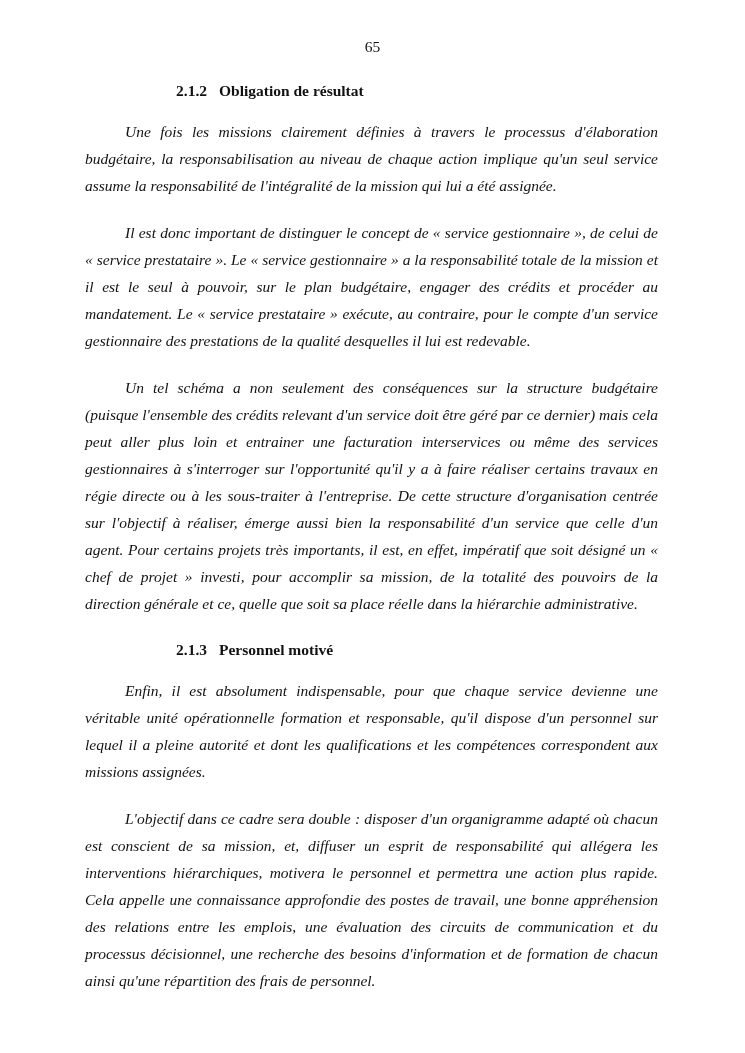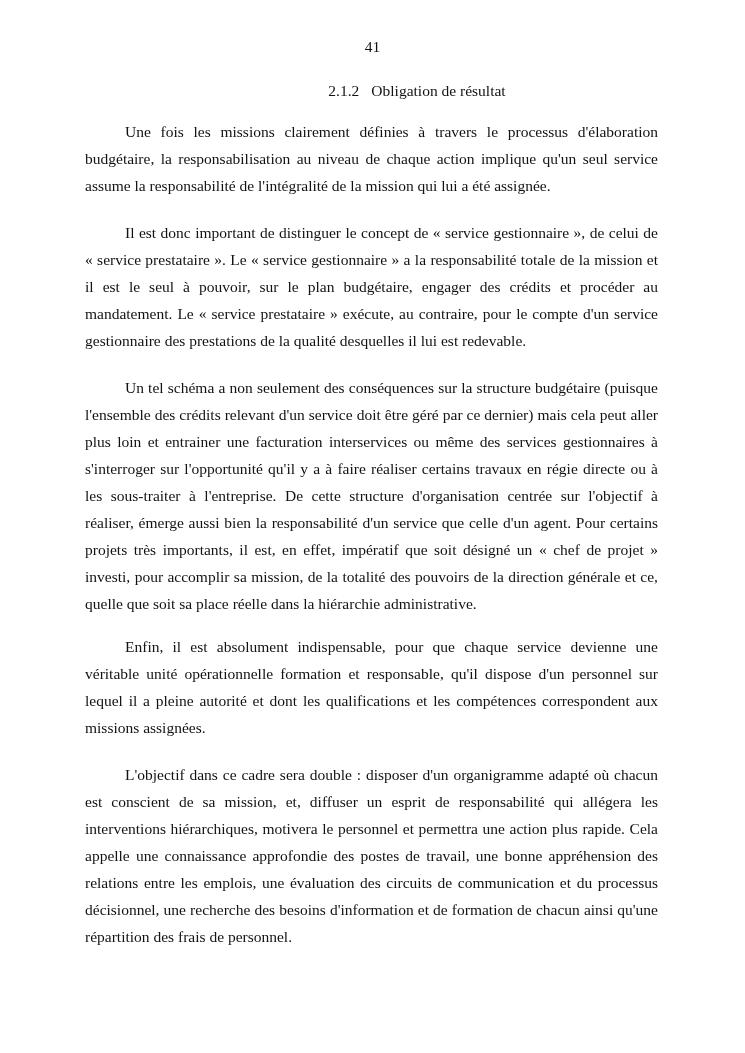--- a/index.html
+++ b/index.html
@@ -23,50 +23,53 @@
   }
   .page-number {
     padding-top: 36px;
     text-align: center;
     font-size: 15.5px;
     line-height: 22px;
   }
   .section-heading {
     margin: 22px 0 0 91px;
     font-size: 15.5px;
-    font-weight: normal;
+    font-weight: bold;
     line-height: 22px;
-    text-align: center;
   }
   .section-heading .heading-number {
     margin-right: 12px;
   }
   p.body-paragraph {
     margin: 20px 0 0 0;
     font-size: 15.5px;
     line-height: 27px;
     text-align: justify;
     text-indent: 40px;
+    font-style: italic;
   }
   p.first-after-heading {
     margin-top: 16px;
   }
 </style>
 </head>
 <body>
 
 <div class="page">
-  <div class="page-number">41</div>
+  <div class="page-number">65</div>
 
   <div class="content">
 
     <div class="section-heading">
       <span class="heading-number">2.1.2</span><span class="heading-title">Obligation de résultat</span>
     </div>
     <p class="body-paragraph first-after-heading">Une fois les missions clairement définies à travers le processus d'élaboration budgétaire, la responsabilisation au niveau de chaque action implique qu'un seul service assume la responsabilité de l'intégralité de la mission qui lui a été assignée.</p>
     <p class="body-paragraph">Il est donc important de distinguer le concept de « service gestionnaire », de celui de « service prestataire ». Le « service gestionnaire » a la responsabilité totale de la mission et il est le seul à pouvoir, sur le plan budgétaire, engager des crédits et procéder au mandatement. Le « service prestataire » exécute, au contraire, pour le compte d'un service gestionnaire des prestations de la qualité desquelles il lui est redevable.</p>
     <p class="body-paragraph">Un tel schéma a non seulement des conséquences sur la structure budgétaire (puisque l'ensemble des crédits relevant d'un service doit être géré par ce dernier) mais cela peut aller plus loin et entrainer une facturation interservices ou même des services gestionnaires à s'interroger sur l'opportunité qu'il y a à faire réaliser certains travaux en régie directe ou à les sous-traiter à l'entreprise. De cette structure d'organisation centrée sur l'objectif à réaliser, émerge aussi bien la responsabilité d'un service que celle d'un agent. Pour certains projets très importants, il est, en effet, impératif que soit désigné un « chef de projet » investi, pour accomplir sa mission, de la totalité des pouvoirs de la direction générale et ce, quelle que soit sa place réelle dans la hiérarchie administrative.</p>
 
+    <div class="section-heading">
+      <span class="heading-number">2.1.3</span><span class="heading-title">Personnel motivé</span>
+    </div>
     <p class="body-paragraph first-after-heading">Enfin, il est absolument indispensable, pour que chaque service devienne une véritable unité opérationnelle formation et responsable, qu'il dispose d'un personnel sur lequel il a pleine autorité et dont les qualifications et les compétences correspondent aux missions assignées.</p>
     <p class="body-paragraph">L'objectif dans ce cadre sera double : disposer d'un organigramme adapté où chacun est conscient de sa mission, et, diffuser un esprit de responsabilité qui allégera les interventions hiérarchiques, motivera le personnel et permettra une action plus rapide. Cela appelle une connaissance approfondie des postes de travail, une bonne appréhension des relations entre les emplois, une évaluation des circuits de communication et du processus décisionnel, une recherche des besoins d'information et de formation de chacun ainsi qu'une répartition des frais de personnel.</p>
 
   </div>
 </div>
 
 </body></html>

